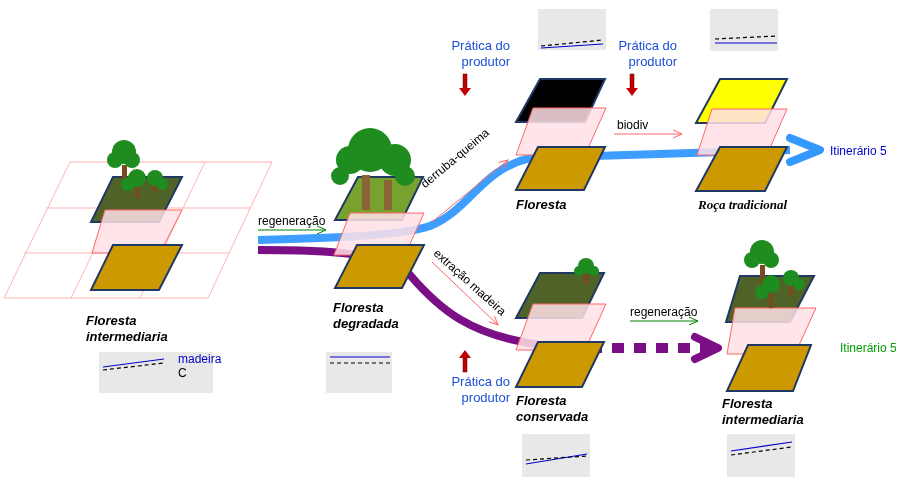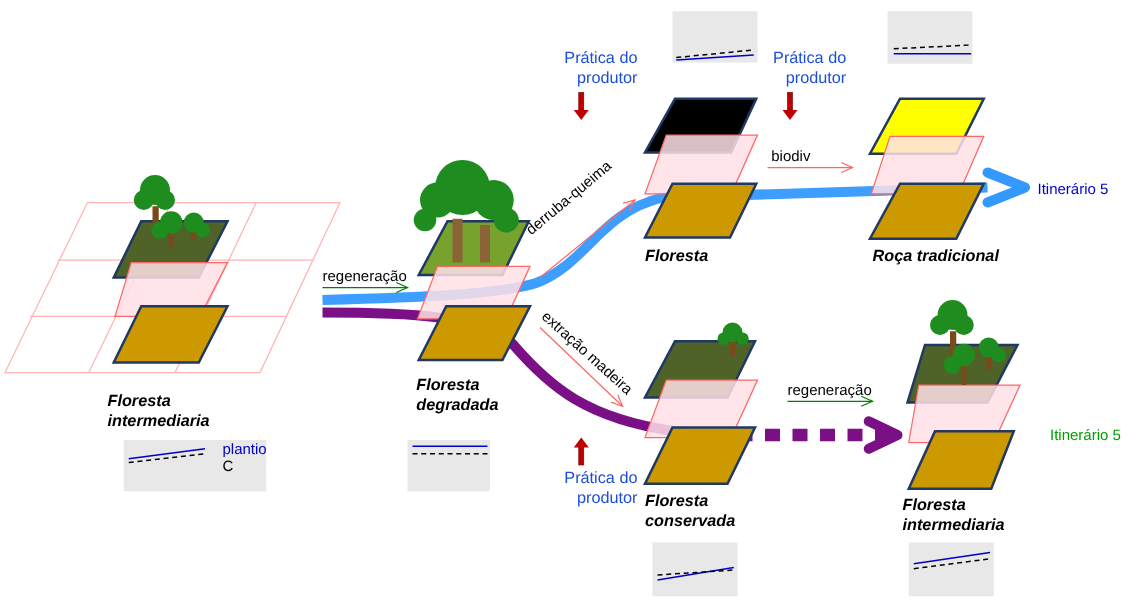--- a/index.html
+++ b/index.html
@@ -165,21 +165,21 @@
 
 <div class="title" style="left:86px;top:313px;">
   <div>Floresta</div>
   <div>intermediaria</div>
 </div>
 <div class="title" style="left:333px;top:300px;">
   <div>Floresta</div>
   <div>degradada</div>
 </div>
 <div class="title" style="left:516px;top:197px;">Floresta</div>
-<div class="title" style="left:698px;top:197px;">Roça tradicional</div>
+<div class="title" style="left:698px;top:197px;font-family:Liberation Serif, serif;">Roça tradicional</div>
 <div class="title" style="left:516px;top:393px;">
   <div>Floresta</div>
   <div>conservada</div>
 </div>
 <div class="title" style="left:722px;top:396px;">
   <div>Floresta</div>
   <div>intermediaria</div>
 </div>
 
 <div class="lbl" style="left:258px;top:214px;color:#000;">regeneração</div>
@@ -197,14 +197,14 @@
   <div>produtor</div>
 </div>
 <div class="practice" style="left:420px;top:374px;">
   <div>Prática do</div>
   <div>produtor</div>
 </div>
 
 <div class="lbl" style="left:830px;top:144px;color:#0000cc;">Itinerário 5</div>
 <div class="lbl" style="left:840px;top:341px;color:#00a000;">Itinerário 5</div>
 
-<div class="lbl" style="left:178px;top:352px;color:#0000cc;">plantio</div>
+<div class="lbl" style="left:178px;top:352px;color:#0000cc;">madeira</div>
 <div class="lbl" style="left:178px;top:366px;color:#000;">C</div>
 
 </body></html>

